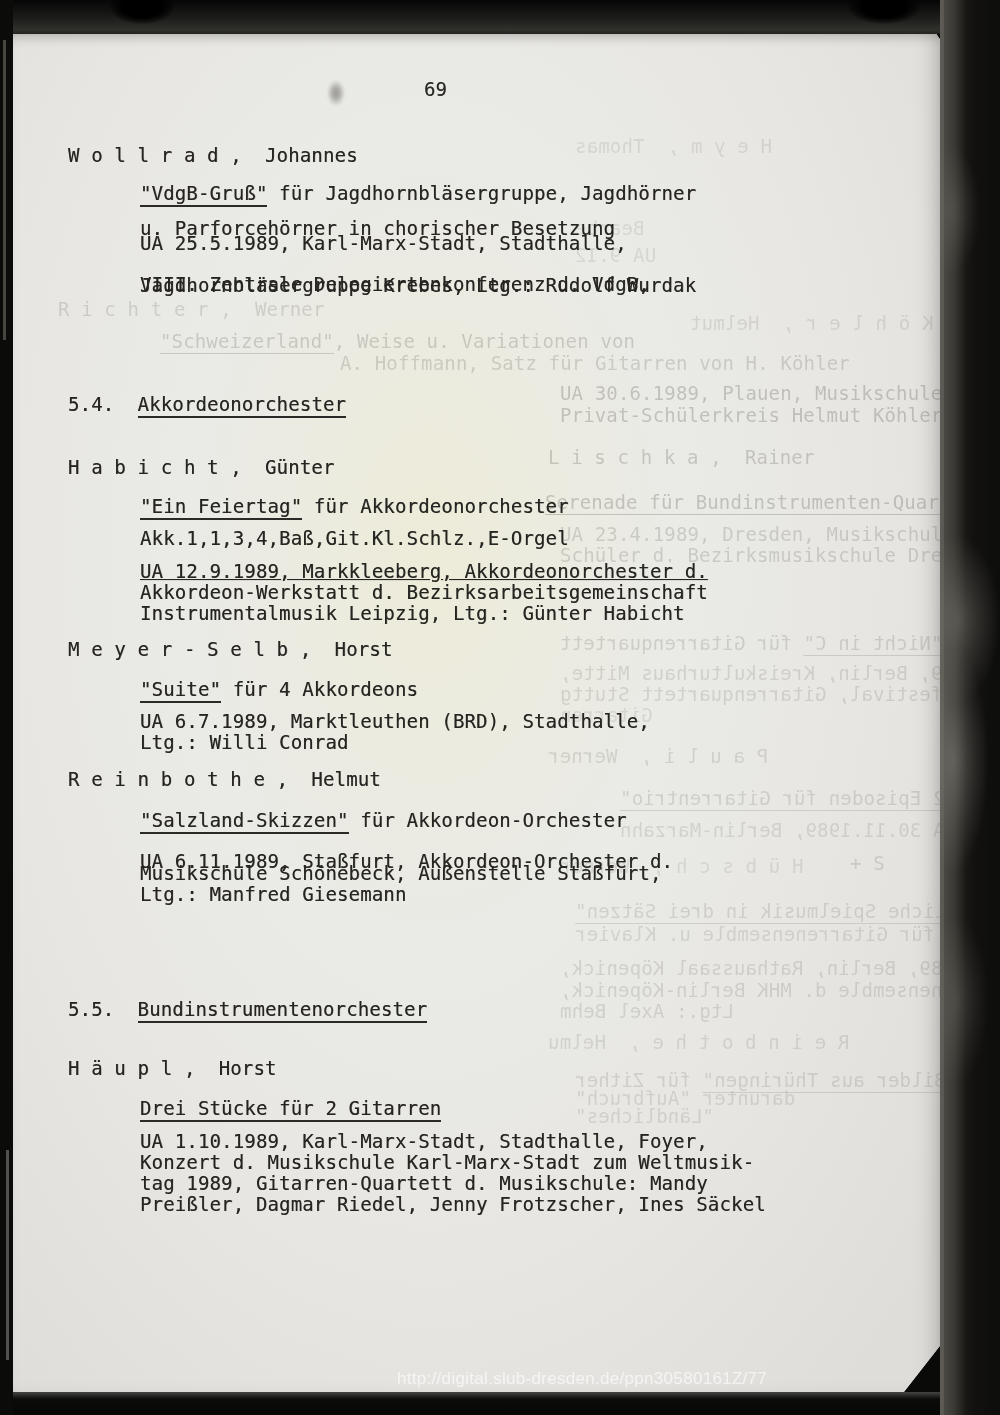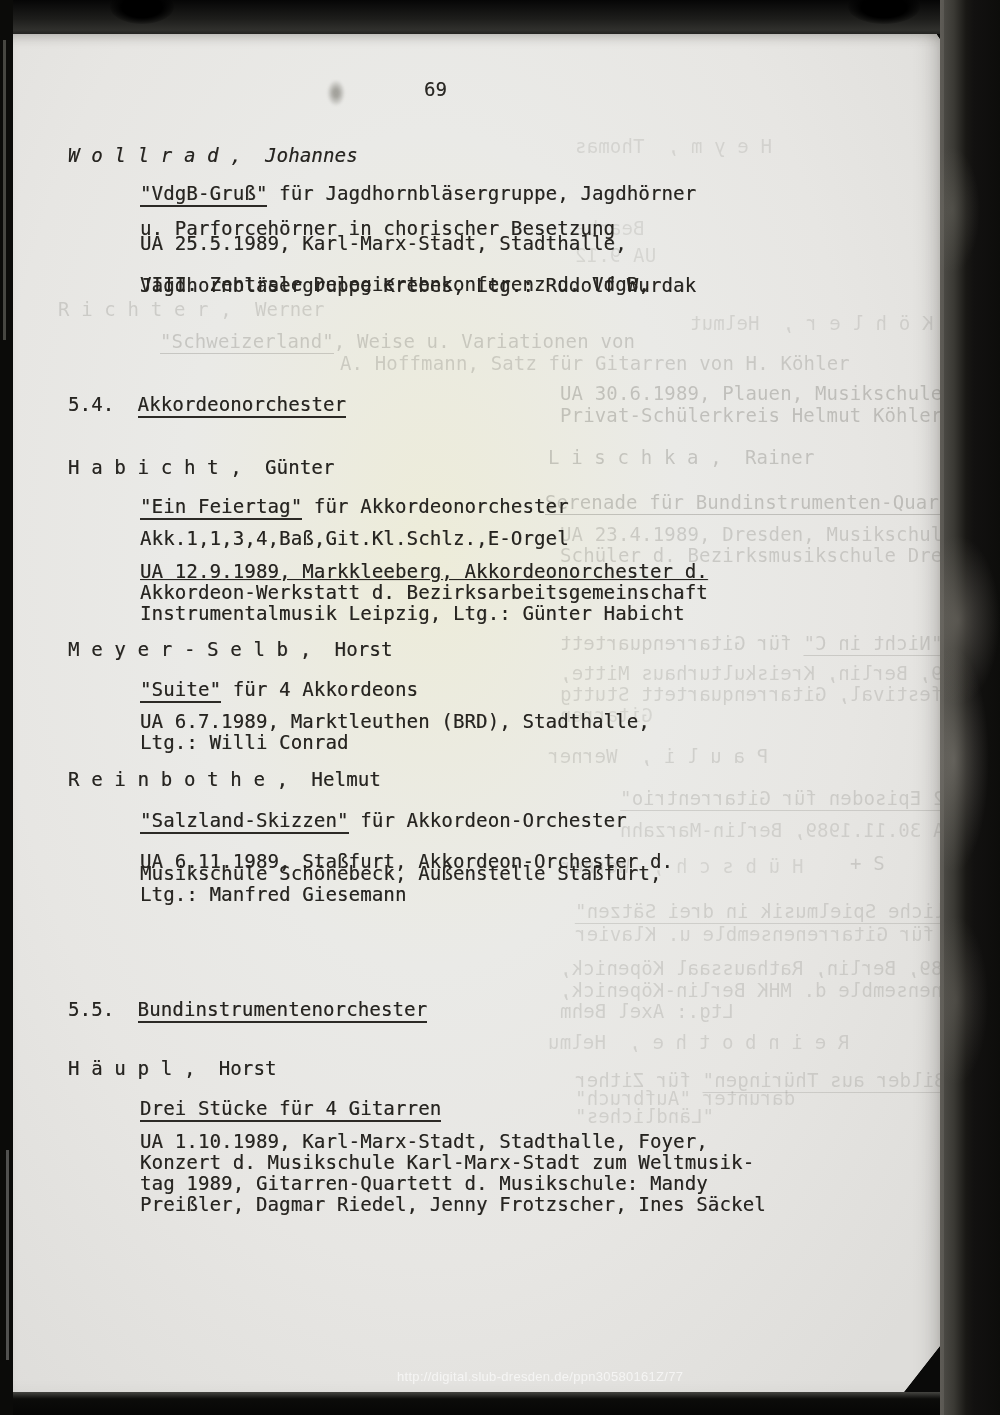--- a/index.html
+++ b/index.html
@@ -41,21 +41,21 @@
   .tl .u{border-bottom:2px solid #2c2a26;padding-bottom:1px;}
   .ghost{color:#4e4c45;filter:blur(.5px);text-shadow:none;}
   .ghost .u{border-bottom:1.6px solid currentColor;}
   .mir{transform:scaleX(-1);}
 
   .pagenum{position:absolute;left:411px;top:44px;font-size:19px;color:#2a2824;
       text-shadow:.3px .2px .3px rgba(40,38,34,.5);}
   .smudge{position:absolute;left:314px;top:46px;width:18px;height:26px;border-radius:50%;
       background:radial-gradient(ellipse,#a3a29c 20%,rgba(163,162,156,0) 72%);filter:blur(1px);}
   .watermark{position:absolute;left:384px;top:1335px;font-family:"Liberation Sans","DejaVu Sans",sans-serif;
-      font-size:13px;letter-spacing:.3px;color:#ffffff;opacity:.65;}
+      font-size:17px;letter-spacing:.3px;color:#ffffff;opacity:.65;}
 </style>
 </head>
 <body>
 
 <div class="stage">
   <div class="page"></div>
 
   <div class="top-band">
     <div class="knob k1"></div>
     <div class="knob k2"></div>
@@ -96,21 +96,21 @@
         <div class="tl ghost" style="left: 837px; top: 819px; opacity: 0.18;"><span>+ S</span></div>
         <div class="tl ghost mir" style="left: 562px; top: 867px; opacity: 0.16;"><span class="u">"Fröhliche Spielmusik in drei Sätzen"</span></div>
         <div class="tl ghost mir" style="left: 562px; top: 890px; opacity: 0.15;"><span>für Gitarrenensemble u. Klavier</span></div>
         <div class="tl ghost mir" style="left: 547px; top: 924px; opacity: 0.16;"><span>UA 26.6.1989, Berlin, Rathaussaal Köpenick,</span></div>
         <div class="tl ghost mir" style="left: 547px; top: 946px; opacity: 0.16;"><span>Gitarrenensemble d. MHK Berlin-Köpenick,</span></div>
         <div class="tl ghost mir" style="left: 547px; top: 967px; opacity: 0.16;"><span>Ltg.: Axel Behm</span></div>
         <div class="tl ghost mir" style="left: 535px; top: 998px; opacity: 0.15;"><span>R e i n b o t h e ,  Helmu</span></div>
         <div class="tl ghost mir" style="left: 562px; top: 1036px; opacity: 0.16;"><span class="u">"Bilder aus Thüringen"</span><span> für Zither</span></div>
         <div class="tl ghost mir" style="left: 562px; top: 1054px; opacity: 0.15;"><span>darunter "Aufbruch"</span></div>
         <div class="tl ghost mir" style="left: 562px; top: 1072px; opacity: 0.15;"><span>"Ländliches"</span></div>
-        <div class="tl" style="left: 55px; top: 111px; font-style: italic;"><span>W o l l r a d ,  Johannes</span></div>
+        <div class="tl" style="left: 55px; top: 111px;"><span>W o l l r a d ,  Johannes</span></div>
         <div class="tl" style="left: 127px; top: 149px;"><span class="u">"VdgB-Gruß"</span><span> für Jagdhornbläsergruppe, Jagdhörner</span></div>
         <div class="tl" style="left: 127px; top: 184px;"><span>u. Parforcehörner in chorischer Besetzung</span></div>
         <div class="tl" style="left: 127px; top: 199px;"><span>UA 25.5.1989, Karl-Marx-Stadt, Stadthalle,</span></div>
         <div class="tl" style="left: 127px; top: 220px; margin-top: 20px;"><span>VIII. Zentrale Delegiertenkonferenz d. VdgB,</span></div>
         <div class="tl" style="left: 127px; top: 241px;"><span>Jagdhornbläsergruppe Krebes, Ltg.: Rudolf Wurdak</span></div>
         <div class="tl" style="left: 55px; top: 360px;"><span>5.4.  </span><span class="u">Akkordeonorchester</span></div>
         <div class="tl" style="left: 55px; top: 423px;"><span>H a b i c h t ,  Günter</span></div>
         <div class="tl" style="left: 127px; top: 462px;"><span class="u">"Ein Feiertag"</span><span> für Akkordeonorchester</span></div>
         <div class="tl" style="left: 127px; top: 494px;"><span>Akk.1,1,3,4,Baß,Git.Kl.Schlz.,E-Orgel</span></div>
         <div class="tl" style="left: 127px; top: 527px; text-decoration: underline;"><span>UA 12.9.1989, Markkleeberg, Akkordeonorchester d.</span></div>
@@ -120,21 +120,21 @@
         <div class="tl" style="left: 127px; top: 645px;"><span class="u">"Suite"</span><span> für 4 Akkordeons</span></div>
         <div class="tl" style="left: 127px; top: 677px;"><span>UA 6.7.1989, Marktleuthen (BRD), Stadthalle,</span></div>
         <div class="tl" style="left: 127px; top: 698px;"><span>Ltg.: Willi Conrad</span></div>
         <div class="tl" style="left: 55px; top: 735px;"><span>R e i n b o t h e ,  Helmut</span></div>
         <div class="tl" style="left: 127px; top: 776px;"><span class="u">"Salzland-Skizzen"</span><span> für Akkordeon-Orchester</span></div>
         <div class="tl" style="left: 127px; top: 808px; margin-top: 9px;"><span>UA 6.11.1989, Staßfurt, Akkordeon-Orchester d.</span></div>
         <div class="tl" style="left: 127px; top: 829px;"><span>Musikschule Schönebeck, Außenstelle Staßfurt,</span></div>
         <div class="tl" style="left: 127px; top: 850px;"><span>Ltg.: Manfred Giesemann</span></div>
         <div class="tl" style="left: 55px; top: 965px;"><span>5.5.  </span><span class="u">Bundinstrumentenorchester</span></div>
         <div class="tl" style="left: 55px; top: 1024px;"><span>H ä u p l ,  Horst</span></div>
-        <div class="tl" style="left: 127px; top: 1064px;"><span class="u">Drei Stücke für 4 Gitarren</span></div>
+        <div class="tl" style="left: 127px; top: 1064px;"><span class="u">Drei Stücke für 2 Gitarren</span></div>
         <div class="tl" style="left: 127px; top: 1097px;"><span>UA 1.10.1989, Karl-Marx-Stadt, Stadthalle, Foyer,</span></div>
         <div class="tl" style="left: 127px; top: 1118px;"><span>Konzert d. Musikschule Karl-Marx-Stadt zum Weltmusik-</span></div>
         <div class="tl" style="left: 127px; top: 1139px;"><span>tag 1989, Gitarren-Quartett d. Musikschule: Mandy</span></div>
         <div class="tl" style="left: 127px; top: 1160px;"><span>Preißler, Dagmar Riedel, Jenny Frotzscher, Ines Säckel</span></div>
       </div>
     <div class="watermark">http://digital.slub-dresden.de/ppn30580161Z/77</div>
   </div>
 </div>
 
 </body></html>

